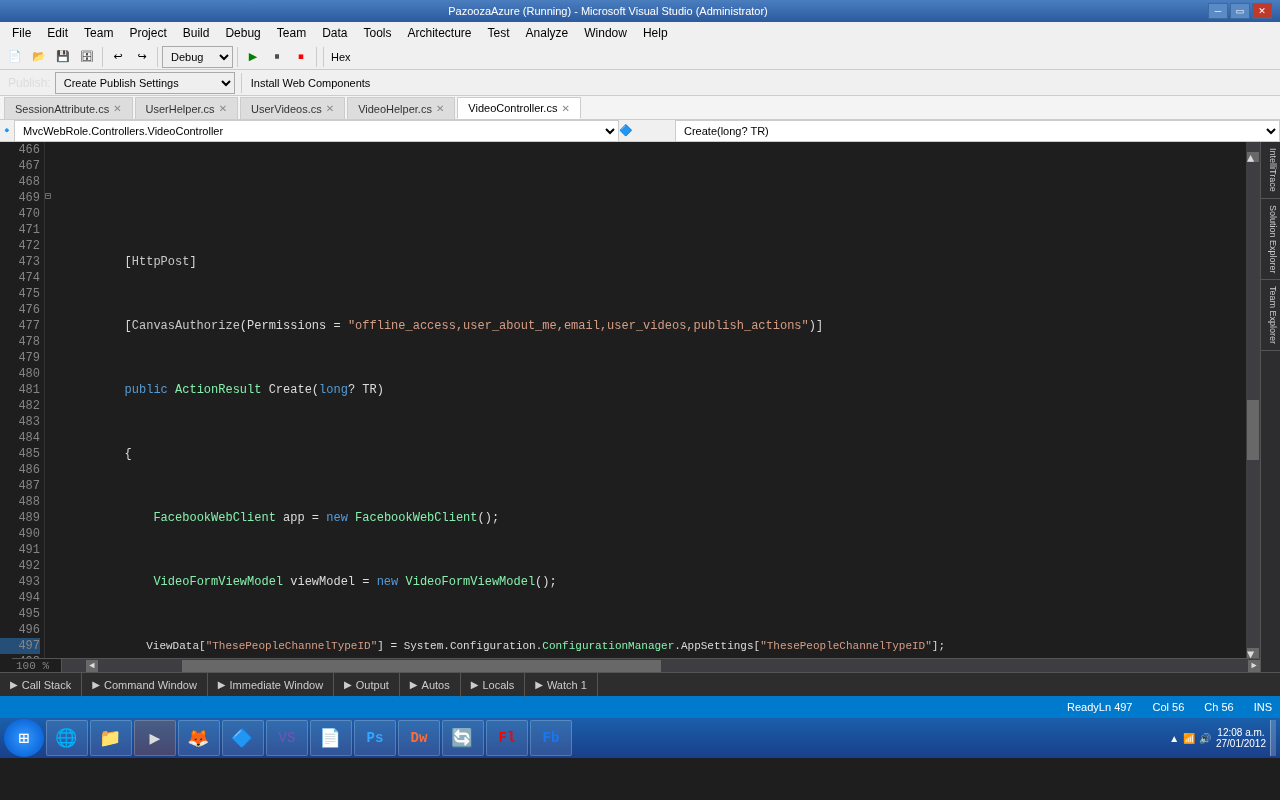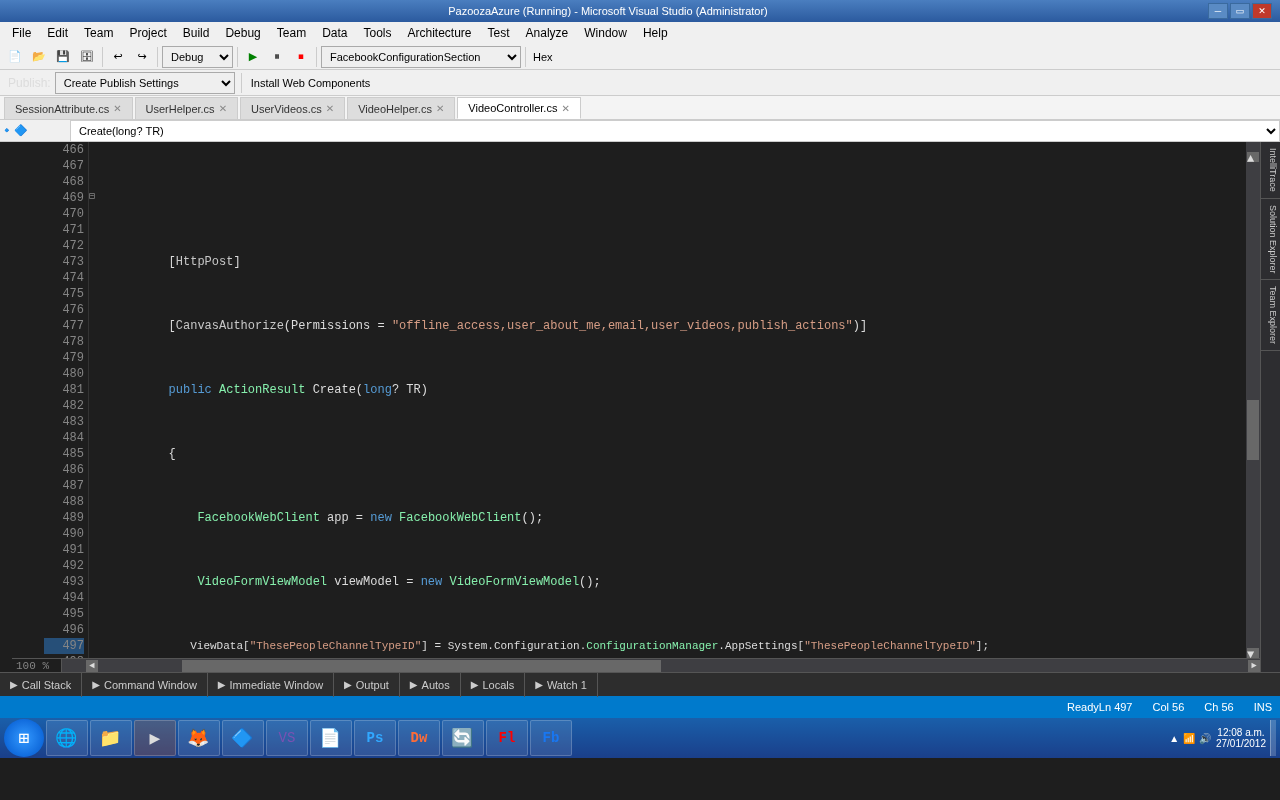--- a/index.html
+++ b/index.html
@@ -194,23 +194,20 @@
   <div class="tb-sep"></div>
   <select class="tb-dropdown">
     <option>Debug</option>
     <option>Release</option>
   </select>
   <div class="tb-sep"></div>
   <button class="tb-btn" style="color:green;">▶</button>
   <button class="tb-btn">⏸</button>
   <button class="tb-btn" style="color:red;">⏹</button>
   <div class="tb-sep"></div>
-  <select class="tb-dropdown" style="width:200px;">
-    <option>FacebookConfigurationSection</option>
-  </select>
   <div class="tb-sep"></div>
   <button class="tb-btn">Hex</button>
 </div>
 
 <div id="toolbar2" style="font-family:'Segoe UI',sans-serif; font-size:12px; background:#f0f0f0; height:26px; display:flex; align-items:center; padding:0 8px; gap:4px; border-bottom:1px solid #ccc;">
   <span>Publish:</span>
   <select class="tb-dropdown" style="width:180px;">
     <option>Create Publish Settings</option>
   </select>
   <div class="tb-sep"></div>
@@ -237,30 +234,33 @@
     <span class="close-x">✕</span>
   </div>
   <div class="tab active">
     <span>VideoController.cs</span>
     <span class="close-x">✕</span>
   </div>
 </div>
 
 <div id="nav-bar" style="display:flex; height:22px; background:#f0f0f0; border-bottom:1px solid #ccc;">
   <div style="width:14px; display:flex; align-items:center; justify-content:center; background:#f0f0f0;">🔹</div>
+  <select class="nav-dropdown" style="flex:1;">
+    <option>MvcWebRole.Controllers.VideoController</option>
+  </select>
   <div style="width:14px; display:flex; align-items:center; justify-content:center; background:#f0f0f0;">🔷</div>
   <select class="nav-dropdown" style="flex:1;margin-left:42px;">
     <option>Create(long? TR)</option>
   </select>
 </div>
 
 <div style="display:flex; height:530px;">
 
   <div id="editor-container" style="flex:1; position:relative; display:flex; flex-direction:column;">
-    <div style="display:flex; flex:1; overflow:hidden;margin-left:44px;">
+    <div style="display:flex; flex:1; overflow:hidden;">
 
       <div id="line-numbers">
         <div class="line-num">466</div>
         <div class="line-num">467</div>
         <div class="line-num">468</div>
         <div class="line-num">469</div>
         <div class="line-num">470</div>
         <div class="line-num">471</div>
         <div class="line-num">472</div>
         <div class="line-num">473</div>

